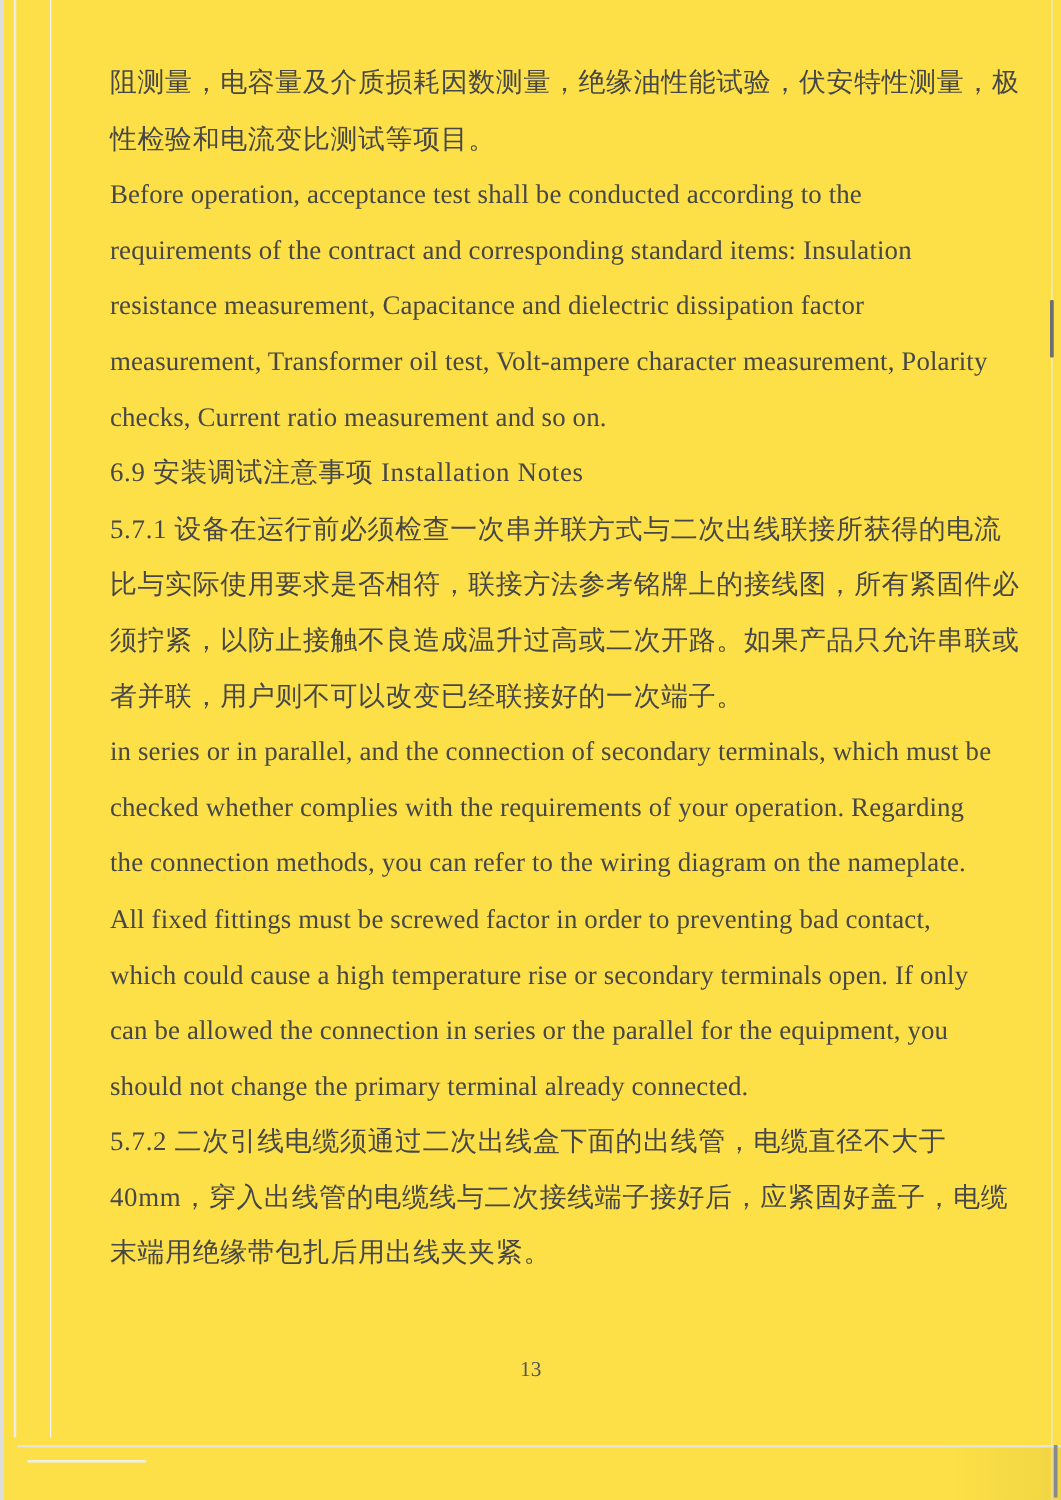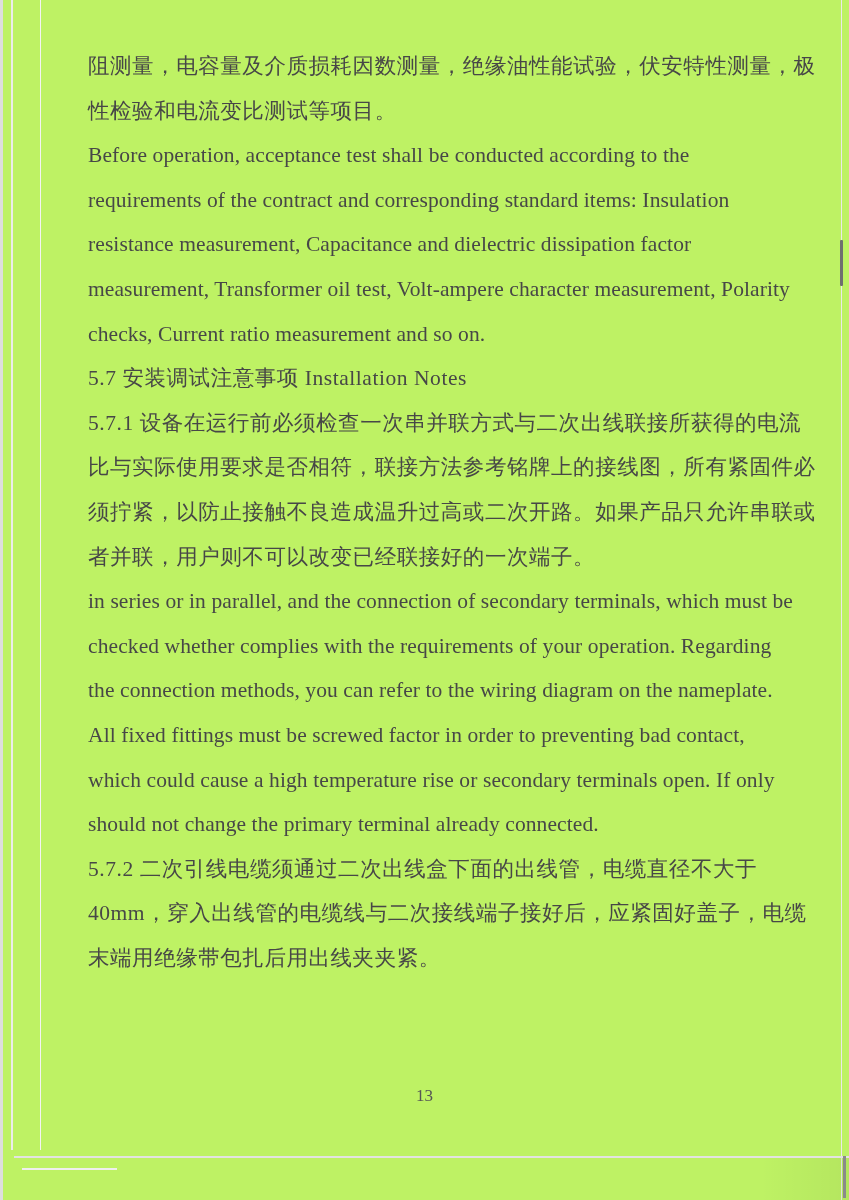--- a/index.html
+++ b/index.html
@@ -4,21 +4,21 @@
 <style>
   html, body {
     margin: 0;
     padding: 0;
     background: #ffffff;
   }
   .page {
     position: relative;
     width: 849px;
     height: 1200px;
-    background: #bef264;
+    background: #fde047;
     overflow: hidden;
     font-family: "Liberation Serif", "DejaVu Serif", serif;
     color: #474747;
   }
   .text-block {
     position: absolute;
     top: 44px;
     left: 88px;
     width: 705px;
   }
@@ -75,30 +75,31 @@
   <div class="artifact bottom-right-line"></div>
 
   <div class="text-block">
     <div class="line cjk">阻测量，电容量及介质损耗因数测量，绝缘油性能试验，伏安特性测量，极</div>
     <div class="line cjk">性检验和电流变比测试等项目。</div>
     <div class="line en">Before operation, acceptance test shall be conducted according to the</div>
     <div class="line en">requirements of the contract and corresponding standard items: Insulation</div>
     <div class="line en">resistance measurement, Capacitance and dielectric dissipation factor</div>
     <div class="line en">measurement, Transformer oil test, Volt-ampere character measurement, Polarity</div>
     <div class="line en">checks, Current ratio measurement and so on.</div>
-    <div class="line cjk">5.7 安装调试注意事项  Installation Notes</div>
+    <div class="line cjk">6.9 安装调试注意事项  Installation Notes</div>
     <div class="line cjk">5.7.1 设备在运行前必须检查一次串并联方式与二次出线联接所获得的电流</div>
     <div class="line cjk">比与实际使用要求是否相符，联接方法参考铭牌上的接线图，所有紧固件必</div>
     <div class="line cjk">须拧紧，以防止接触不良造成温升过高或二次开路。如果产品只允许串联或</div>
     <div class="line cjk">者并联，用户则不可以改变已经联接好的一次端子。</div>
     <div class="line en">in series or in parallel, and the connection of secondary terminals, which must be</div>
     <div class="line en">checked whether complies with the requirements of your operation. Regarding</div>
     <div class="line en">the connection methods, you can refer to the wiring diagram on the nameplate.</div>
     <div class="line en">All fixed fittings must be screwed factor in order to preventing bad contact,</div>
     <div class="line en">which could cause a high temperature rise or secondary terminals open. If only</div>
+    <div class="line en">can be allowed the connection in series or the parallel for the equipment, you</div>
     <div class="line en">should not change the primary terminal already connected.</div>
     <div class="line cjk">5.7.2 二次引线电缆须通过二次出线盒下面的出线管，电缆直径不大于</div>
     <div class="line cjk">40mm，穿入出线管的电缆线与二次接线端子接好后，应紧固好盖子，电缆</div>
     <div class="line cjk">末端用绝缘带包扎后用出线夹夹紧。</div>
   </div>
 
   <div class="page-number">13</div>
 
 </div>
 

